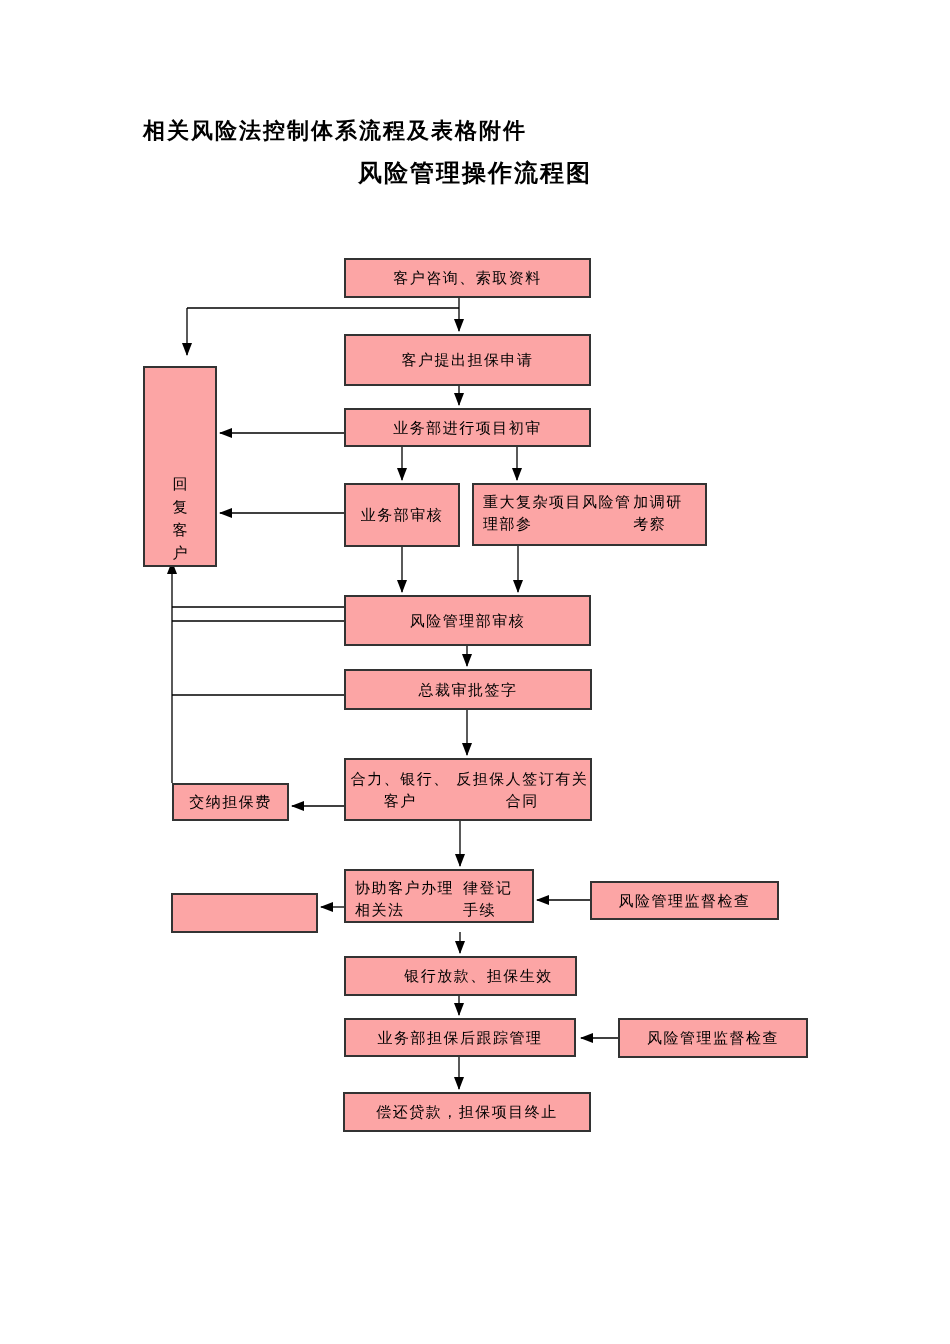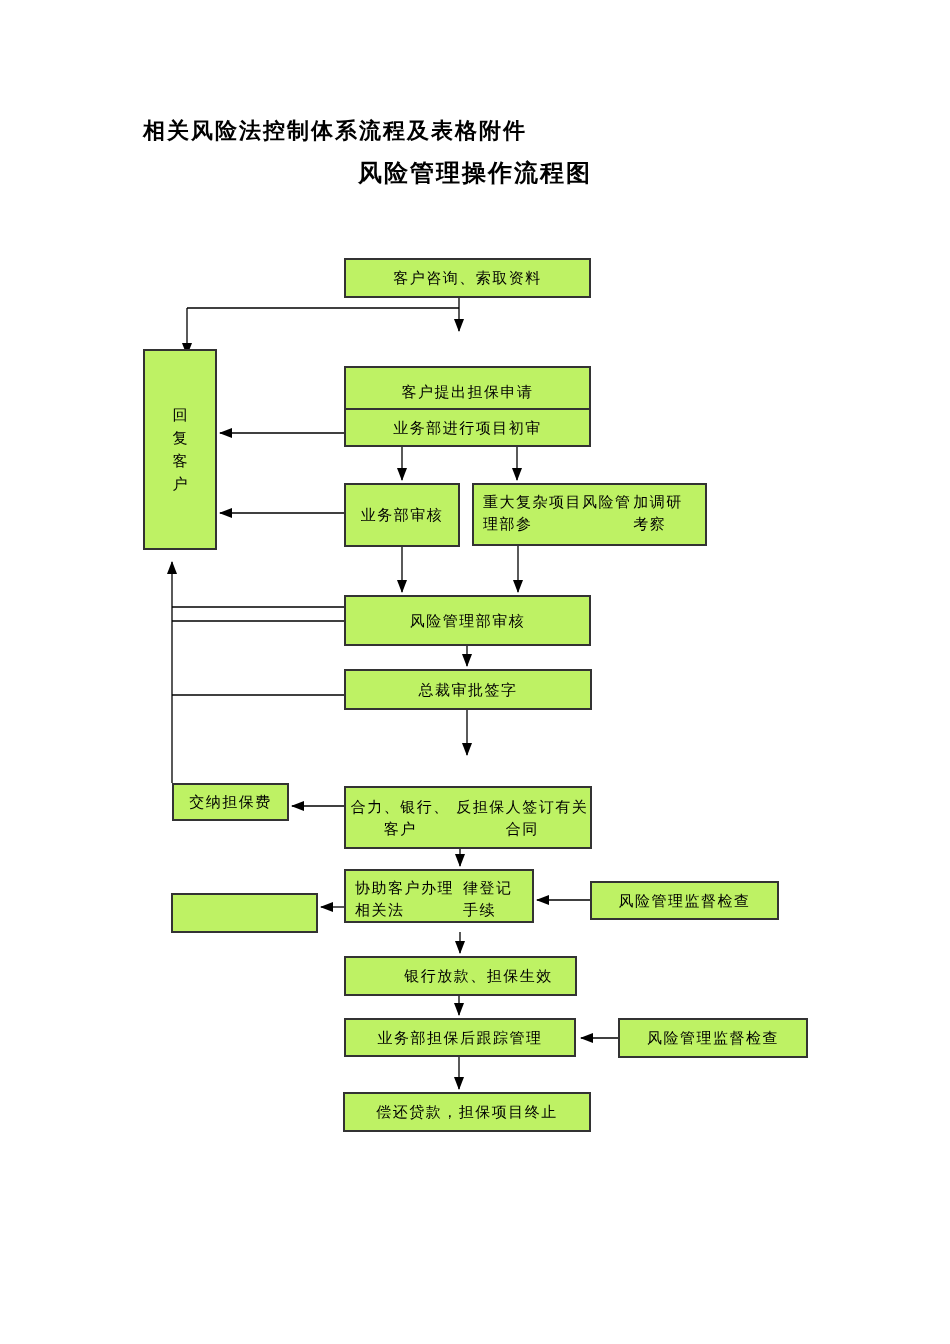--- a/index.html
+++ b/index.html
@@ -33,52 +33,52 @@
     color: #000;
   }
   .connector-layer {
     position: absolute;
     left: 0; top: 0;
     width: 950px; height: 1344px;
   }
   .node {
     position: absolute;
     box-sizing: border-box;
-    background: #bef264;
+    background: #fca5a5;
     border: 2px solid #333333;
     color: #000;
     font-size: 15px;
     letter-spacing: 1.5px;
     line-height: 22px;
     display: flex;
     align-items: center;
     justify-content: center;
     text-align: center;
   }
   .node.align-left {
     justify-content: flex-start;
     text-align: left;
     padding: 6px 9px;
     align-items: flex-start;
   }
   .node.two-line { flex-direction: row; }
   .node.two-line.centered { justify-content: center; }
   
   .n-consult   { left: 344px; top: 258px;  width: 247px; height: 40px;  }
-  .n-apply     { left: 344px; top: 334px;  width: 247px; height: 52px; margin-top: 32px;  }
+  .n-apply     { left: 344px; top: 334px;  width: 247px; height: 52px;  }
   .n-initial   { left: 344px; top: 408px;  width: 247px; height: 39px;  }
-  .n-reply     { left: 143px; top: 349px;  width: 74px;  height: 201px;
-                 align-items: center; justify-content: center; }
+  .n-reply     { left: 143px; top: 366px;  width: 74px;  height: 201px;
+                 align-items: flex-end; justify-content: center; }
   .n-reply .vlabel { display: block; width: 18px; line-height: 23px;
                  letter-spacing: 0; word-break: break-all; text-align: center; }
   .n-bizrev    { left: 344px; top: 483px;  width: 116px; height: 64px;  }
   .n-major     { left: 472px; top: 483px;  width: 235px; height: 63px;  }
   .n-riskrev   { left: 344px; top: 595px;  width: 247px; height: 51px;  }
   .n-ceo       { left: 344px; top: 669px;  width: 248px; height: 41px;  }
-  .n-contract  { left: 344px; top: 758px;  width: 248px; height: 63px; margin-top: 28px;  }
+  .n-contract  { left: 344px; top: 758px;  width: 248px; height: 63px;  }
   .n-fee       { left: 172px; top: 783px;  width: 117px; height: 38px;  }
   .n-assist    { left: 344px; top: 869px;  width: 190px; height: 54px;  }
   .n-empty     { left: 171px; top: 893px;  width: 147px; height: 40px;  }
   .n-superv1   { left: 590px; top: 881px;  width: 189px; height: 39px;  }
   .n-bank      { left: 344px; top: 956px;  width: 233px; height: 40px; padding-left: 36px;  }
   .n-track     { left: 344px; top: 1018px; width: 232px; height: 39px;  }
   .n-superv2   { left: 618px; top: 1018px; width: 190px; height: 40px;  }
   .n-end       { left: 343px; top: 1092px; width: 248px; height: 40px;  }
 </style>
 </head>

